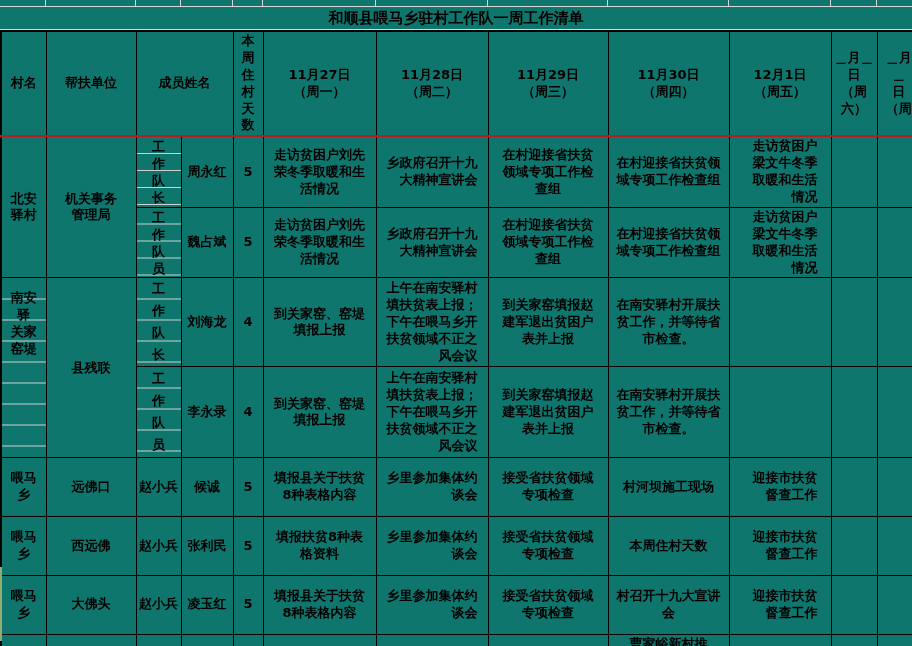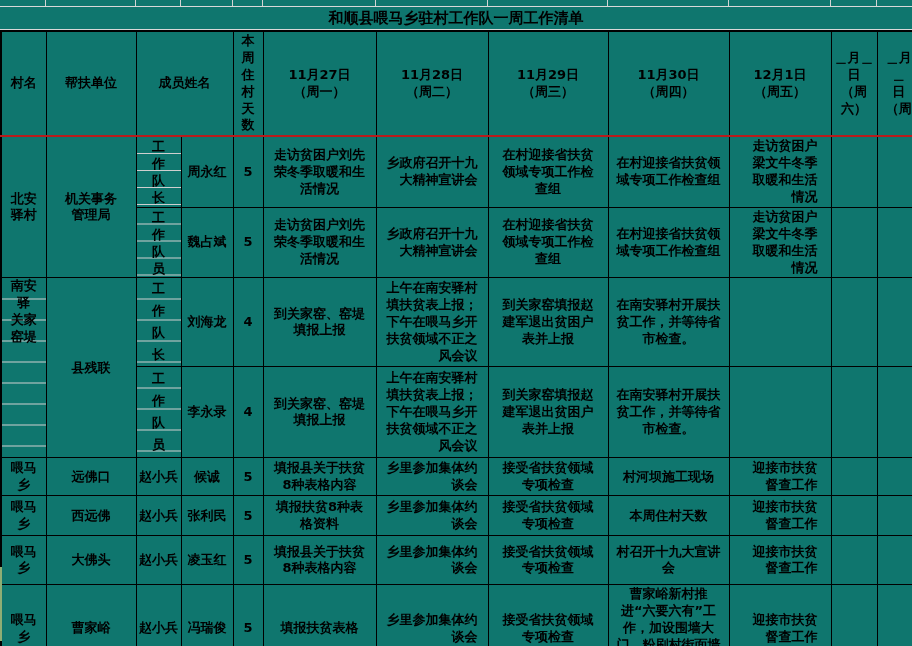--- a/index.html
+++ b/index.html
@@ -30,21 +30,21 @@
   }
 
   table { border-collapse:collapse; table-layout:fixed; width:920px; border:2px solid #000; }
   th, td {
     border:1px solid #000; font-size:13px; font-weight:bold; text-align:center; vertical-align:middle;
     white-space:pre-line; overflow:hidden; line-height:1.3; padding:1px 2px;
   }
   thead th { border-top:2px solid #000; border-bottom:2px solid #b91c1c; }
   thead tr { height:73px; }
 
-  .c-village { padding:0 4px; }
+  .c-village { padding:12px 4px; }
   .c-role   { padding:0; }
   .c-days   { padding:0; }
   .c-mon    { padding:1px 10px; }
   .c-tue    { padding:1px 10px;text-align:right; }
   .c-wed    { padding:1px 12px; }
   .c-thu    { padding:1px 6px; }
   .c-fri    { padding:1px 13px;text-align:right; }
   .vtop     { vertical-align:top; }
   .lh17     { line-height:17px; }
   .lh22     { line-height:22px; }

